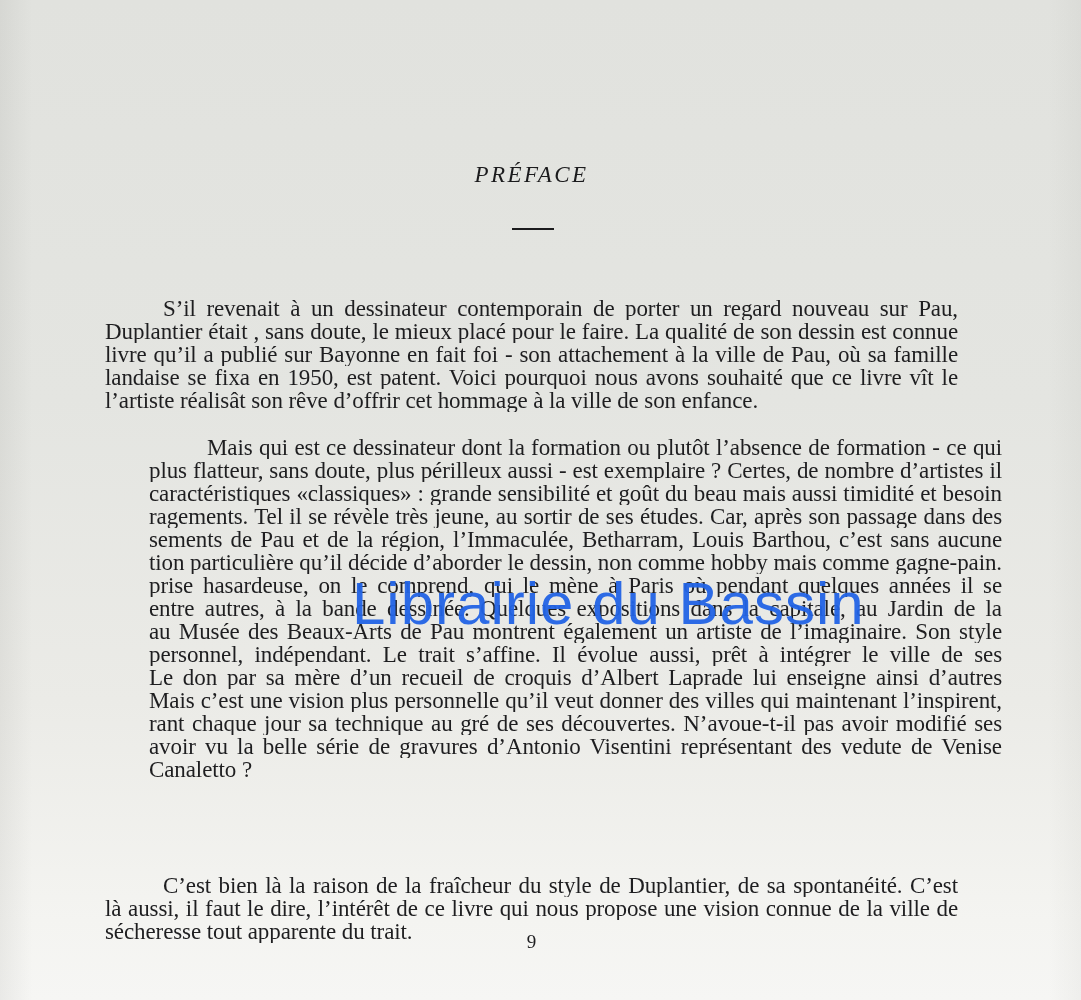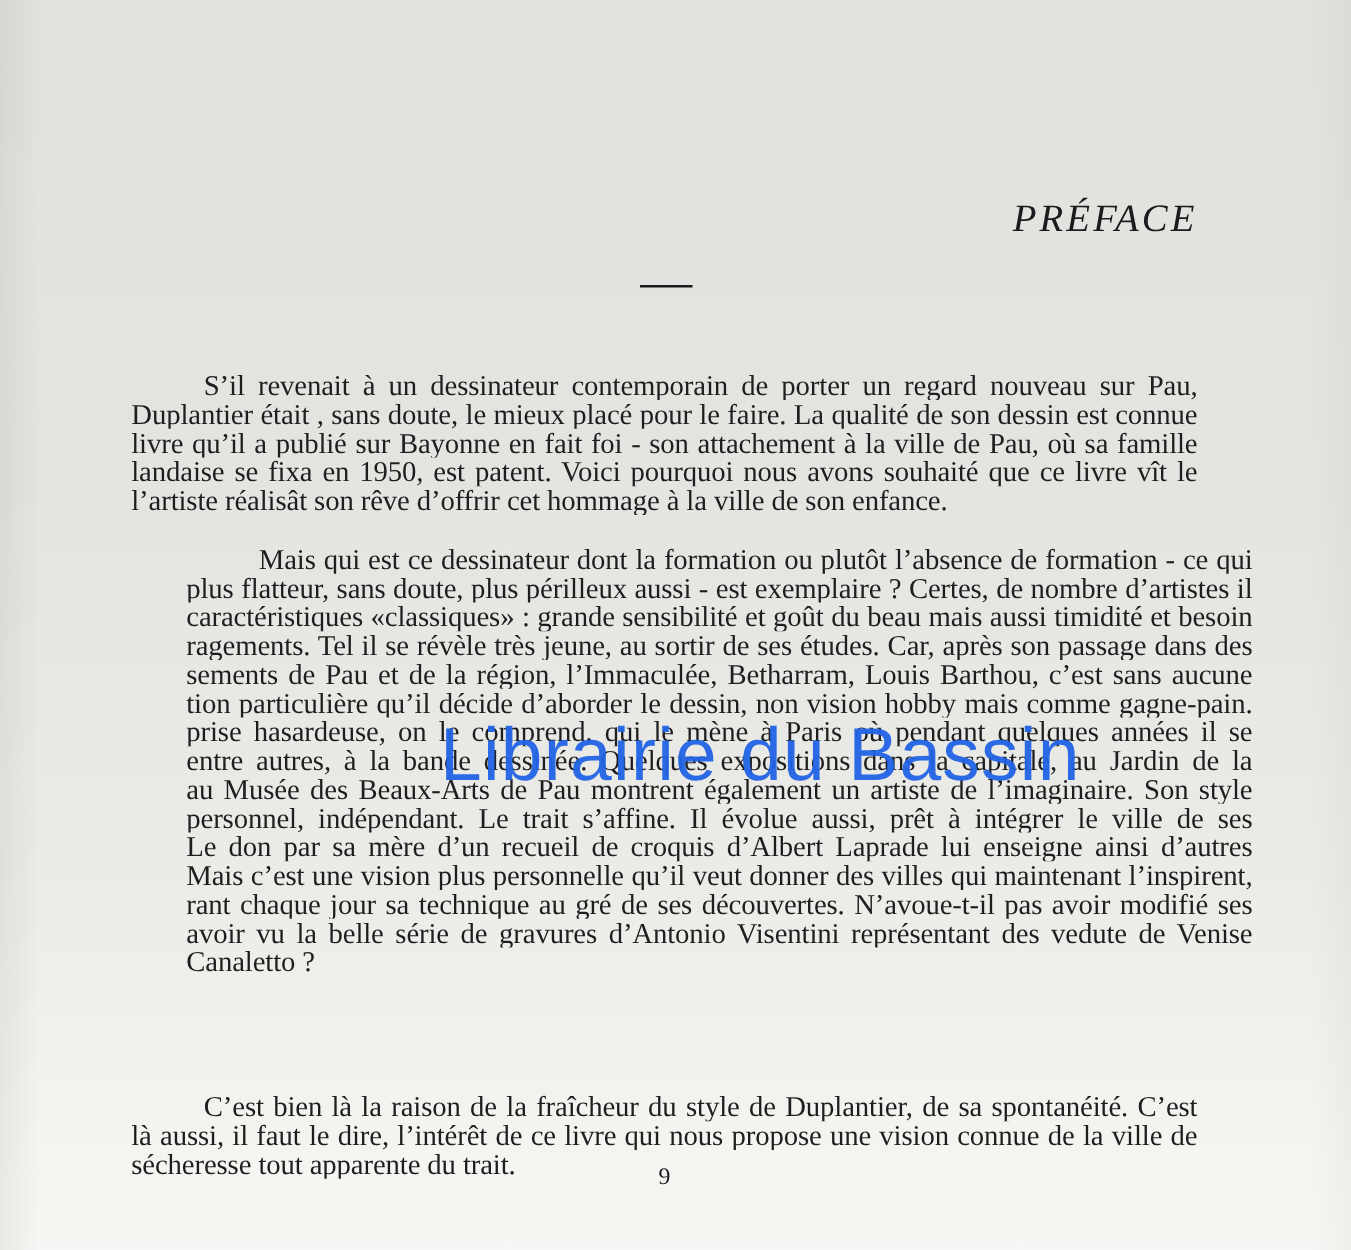--- a/index.html
+++ b/index.html
@@ -13,23 +13,23 @@
       linear-gradient(180deg, #e1e2de 0%, #e4e5e1 40%, #ebebe7 70%, #f4f4f1 92%, #f6f6f4 100%);
     color: #1e1e20;
   }
   .textblock {
     position: absolute;
     left: 105px;
     width: 853px;
   }
   .page-title {
     top: 160px;
-    text-align: right;
+    text-align: center;
     font-style: italic;
-    font-size: 31px;
+    font-size: 23px;
     letter-spacing: 2.5px;
     line-height: 30px;
     color: #1b1b1d;
   }
   .title-divider {
     position: absolute;
     left: 512px;
     top: 228px;
     width: 42px;
     height: 2px;
@@ -80,21 +80,21 @@
     <div class="line"><span>landaise se fixa en 1950, est patent. Voici pourquoi nous avons souhaité que ce livre vît le jour, que</span></div>
     <div class="line last"><span>l’artiste réalisât son rêve d’offrir cet hommage à la ville de son enfance.</span></div>
   </div>
 
 <div class="textblock para" style="top: 436px; margin-left: 44px;">
     <div class="line first"><span>Mais qui est ce dessinateur dont la formation ou plutôt l’absence de formation - ce qui est</span></div>
     <div class="line"><span>plus flatteur, sans doute, plus périlleux aussi - est exemplaire ? Certes, de nombre d’artistes il a les</span></div>
     <div class="line"><span>caractéristiques «classiques» : grande sensibilité et goût du beau mais aussi timidité et besoin d’encou-</span></div>
     <div class="line"><span>ragements. Tel il se révèle très jeune, au sortir de ses études. Car, après son passage dans des établis-</span></div>
     <div class="line"><span>sements de Pau et de la région, l’Immaculée, Betharram, Louis Barthou, c’est sans aucune forma-</span></div>
-    <div class="line"><span>tion particulière qu’il décide d’aborder le dessin, non vision </span><span class="it">hobby</span><span> mais comme gagne-pain. Entre-</span></div>
+    <div class="line"><span>tion particulière qu’il décide d’aborder le dessin, non comme </span><span class="it">hobby</span><span> mais comme gagne-pain. Entre-</span></div>
     <div class="line"><span>prise hasardeuse, on le comprend, qui le mène à Paris où pendant quelques années il se consacre,</span></div>
     <div class="line"><span>entre autres, à la bande dessinée. Quelques expositions dans la capitale, au </span><span class="it">Jardin de la paresse</span><span>, et</span></div>
     <div class="line"><span>au Musée des Beaux-Arts de Pau montrent également un artiste de l’imaginaire. Son style s’affirme,</span></div>
     <div class="line"><span>personnel, indépendant. Le trait s’affine. Il évolue aussi, prêt à intégrer le ville de ses observations.</span></div>
     <div class="line"><span>Le don par sa mère d’un recueil de croquis d’Albert Laprade lui enseigne ainsi d’autres possibilités.</span></div>
     <div class="line"><span>Mais c’est une vision plus personnelle qu’il veut donner des villes qui maintenant l’inspirent, amélio-</span></div>
     <div class="line"><span>rant chaque jour sa technique au gré de ses découvertes. N’avoue-t-il pas avoir modifié ses ciels après</span></div>
     <div class="line"><span>avoir vu la belle série de gravures d’Antonio Visentini représentant des </span><span class="it">vedute</span><span> de Venise d’après</span></div>
     <div class="line last"><span>Canaletto ?</span></div>
   </div>

